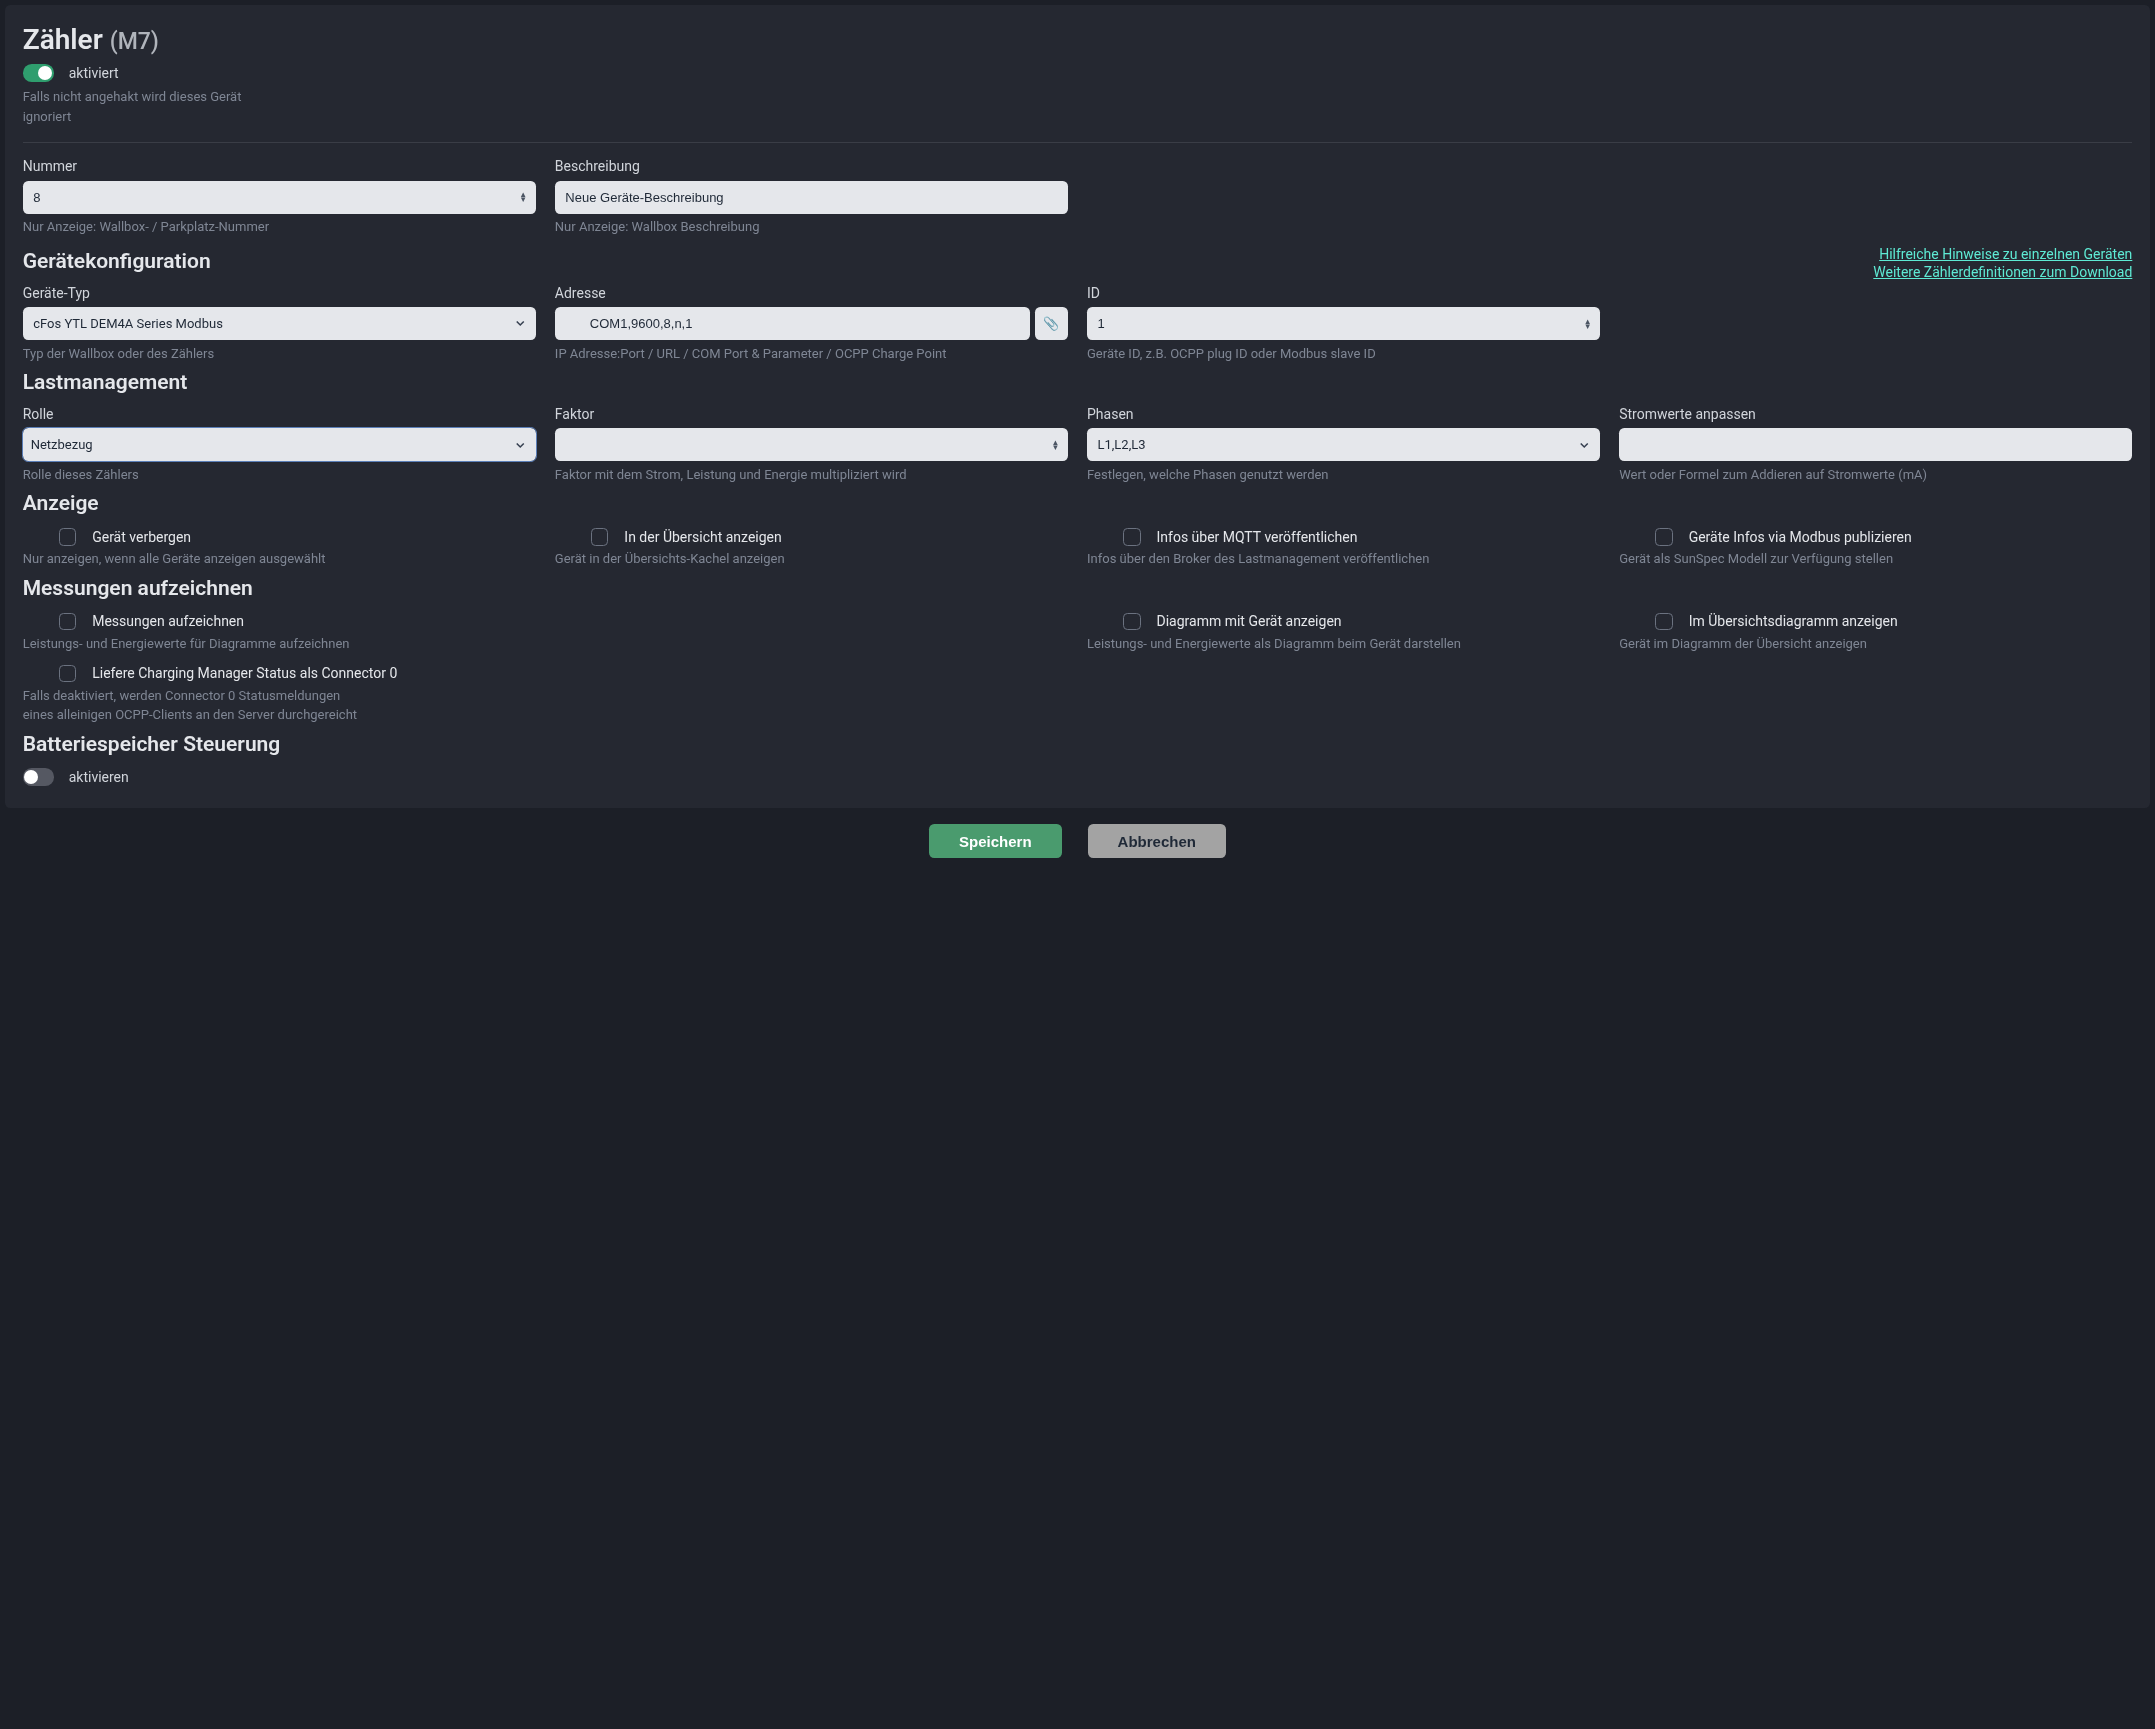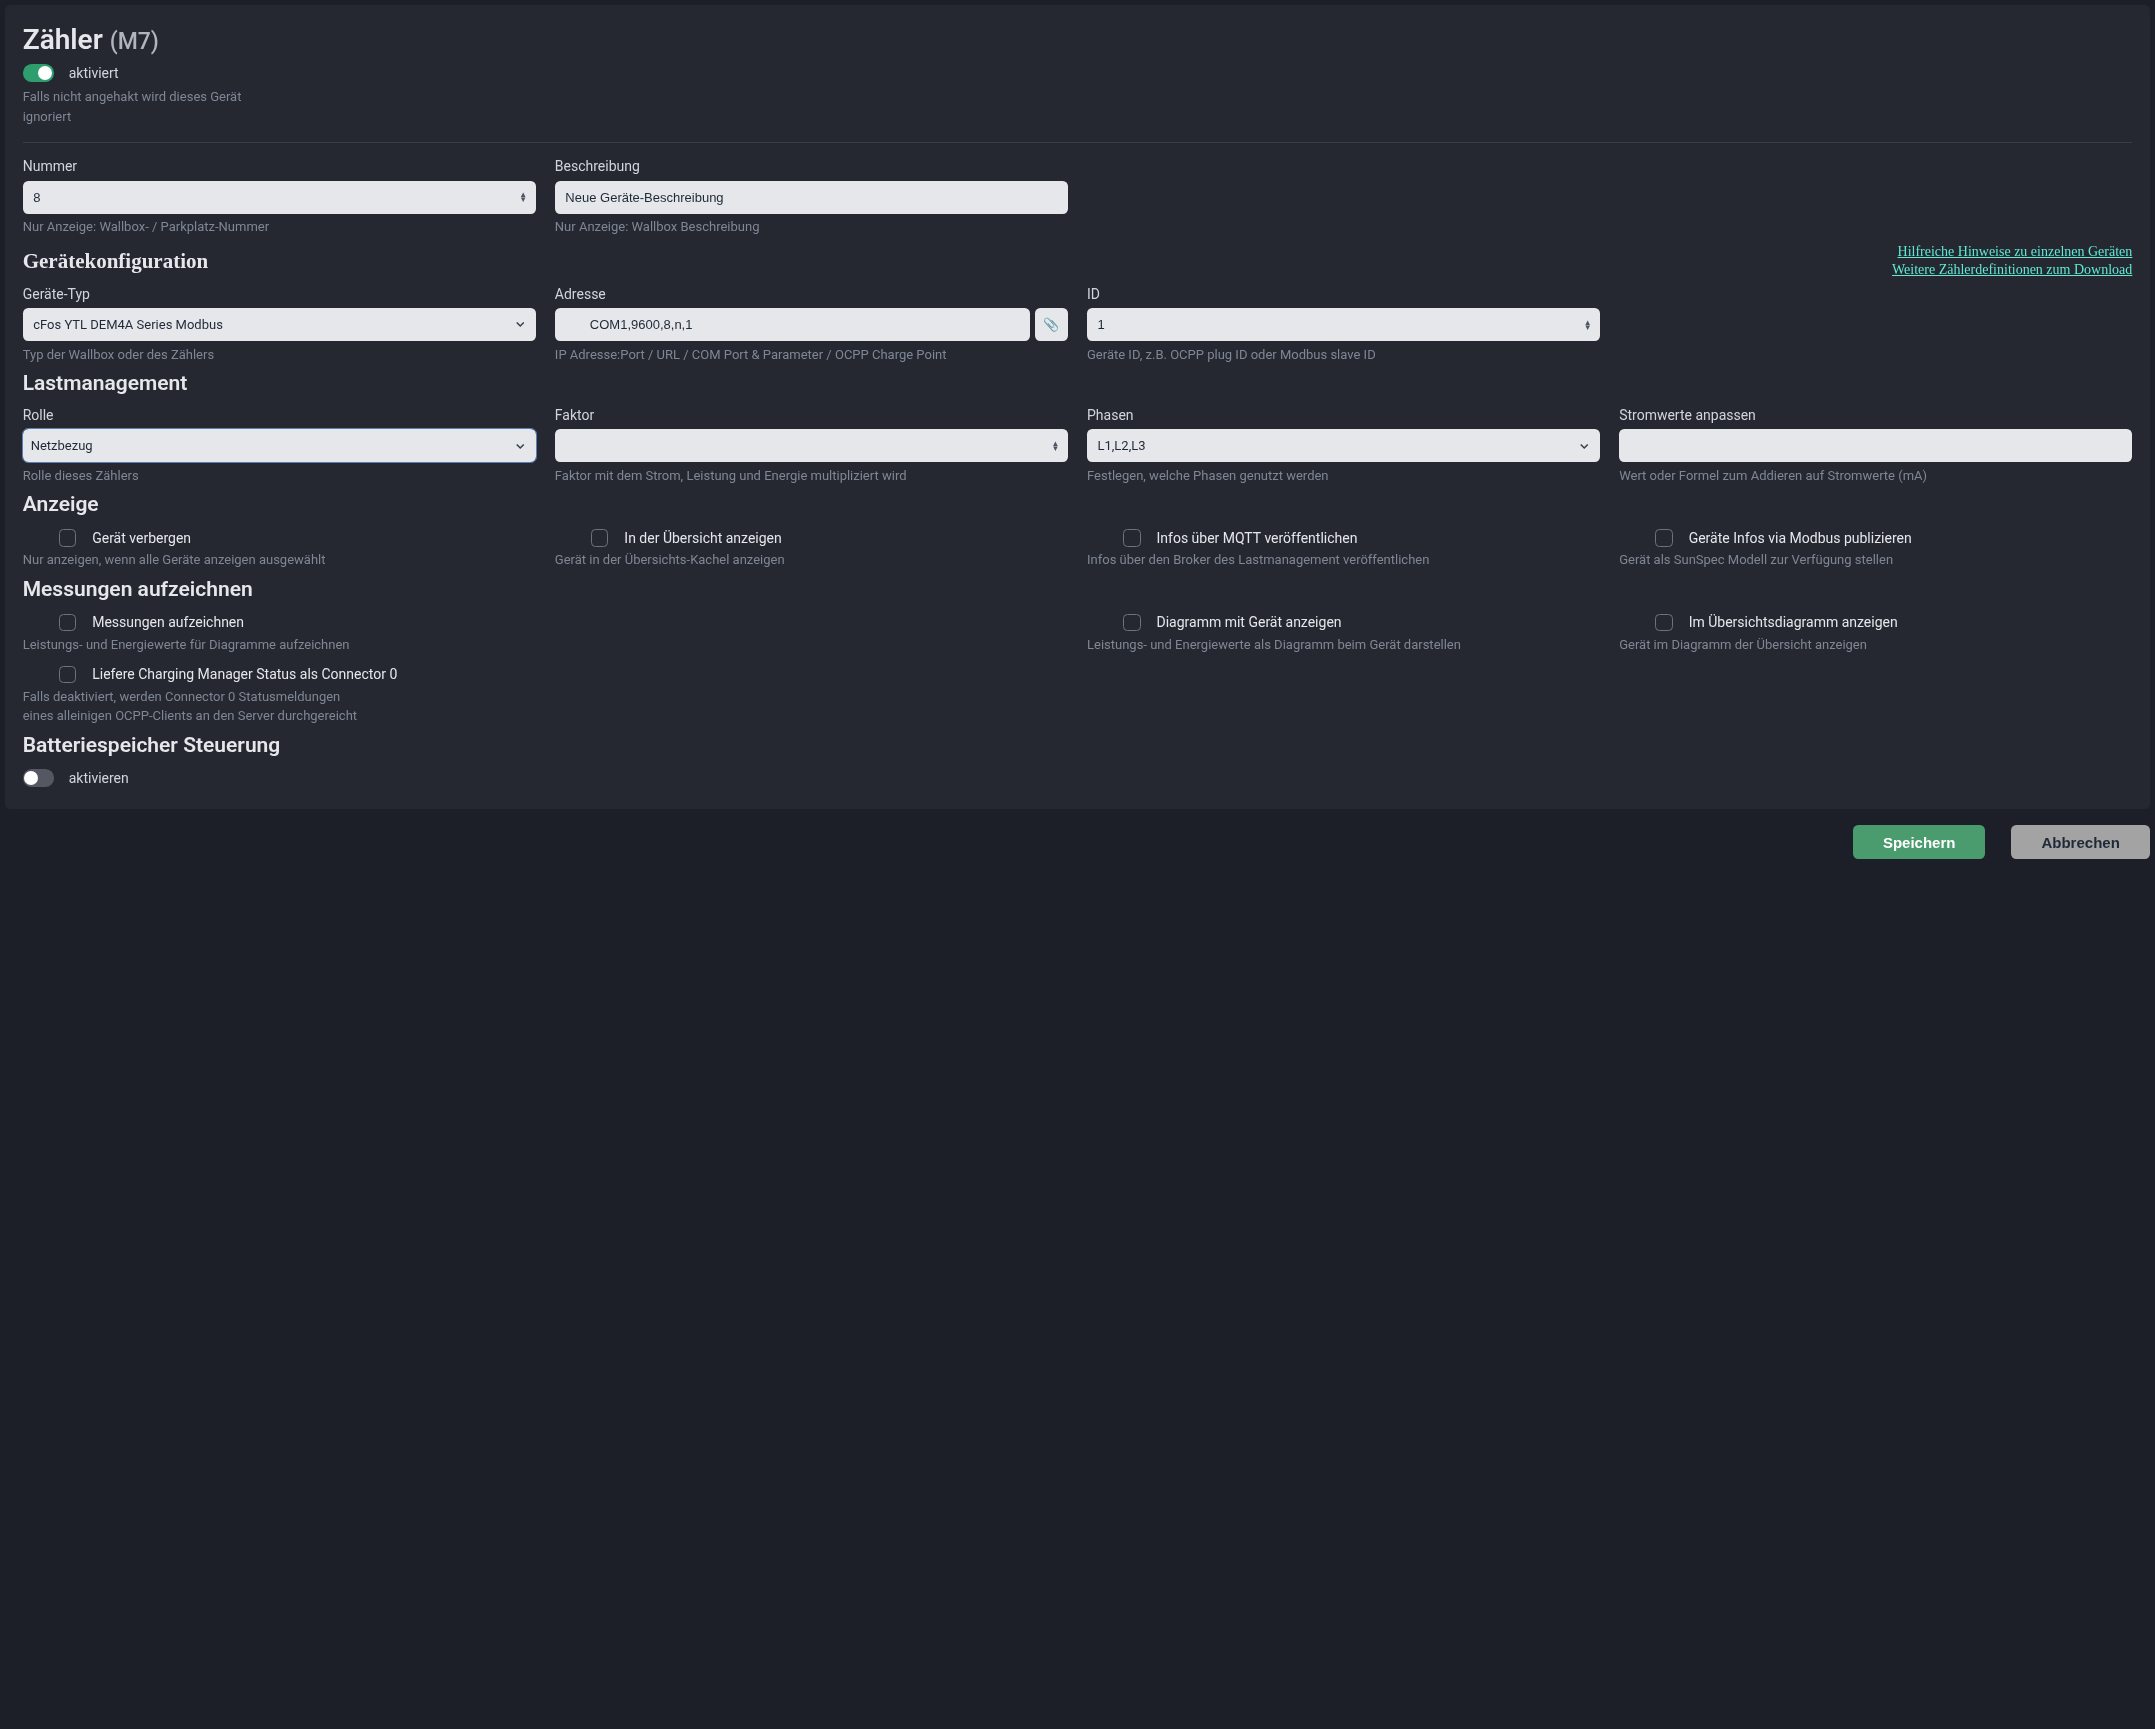--- a/index.html
+++ b/index.html
@@ -151,38 +151,37 @@
       color: #e5e7eb;
       font-size: 14px;
     }
     .chevron-down {
       width: 10.5px;
       height: 10.5px;
     }
     .config-head {
       display: flex;
       justify-content: space-between;
-      align-items: flex-start;
+      align-items: center;
       margin-top: 2px;
-      font-family: Liberation Serif, serif;
     }
     .links {
       text-align: right;
     }
     .links a {
       display: block;
       color: #5eead4;
       text-decoration: underline;
       font-size: 14px;
       margin-bottom: 2.6px;
       cursor: pointer;
     }
     .footer-bar {
       display: flex;
-      justify-content: flex-end;
+      justify-content: center;
       gap: 26px;
       padding: 15.7px 0 8.7px 0;
     }
     .btn {
       padding: 8.7px 30px;
       border: none;
       border-radius: 5.2px;
       font-size: 15px;
       font-weight: 600;
       cursor: pointer;

